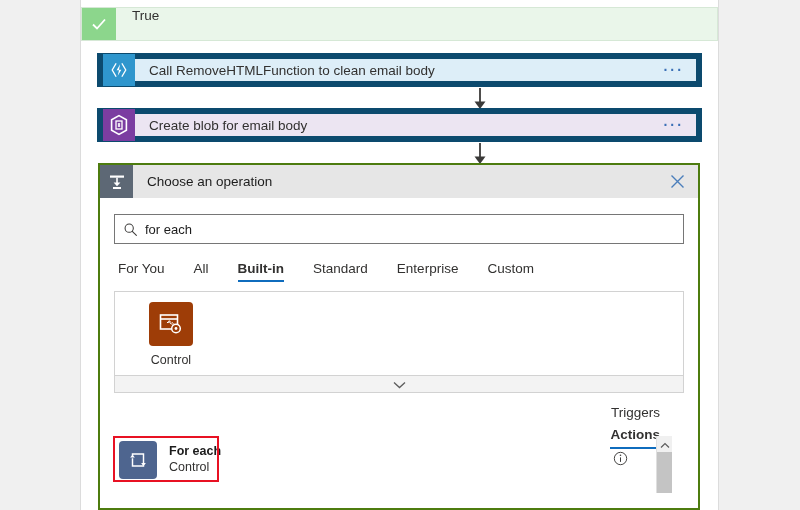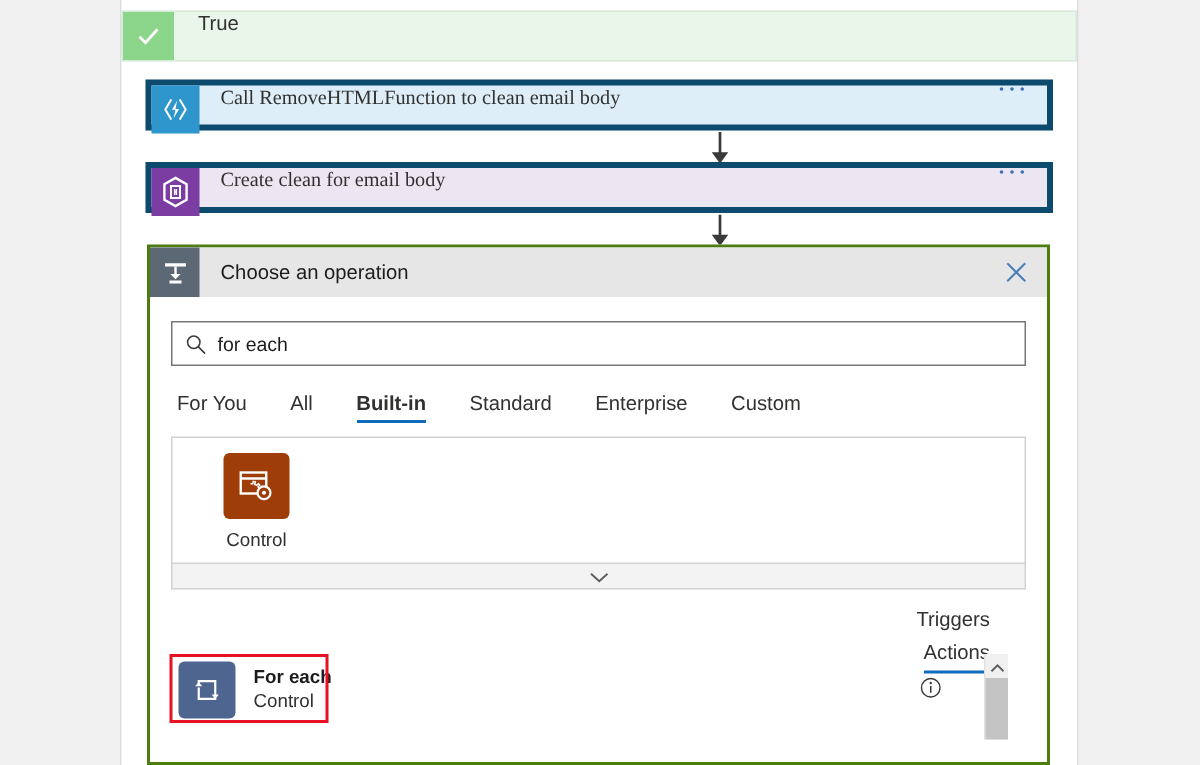--- a/index.html
+++ b/index.html
@@ -64,23 +64,22 @@
     font-size: 13.5px;
     color: #323130;
   }
 
   
   .card {
     position: absolute;
     height: 34px;
     box-sizing: border-box;
     display: flex;
-    align-items: flex-start;
-    border: 4px solid #0c4a6e;
-    font-family: Liberation Serif, serif;
+    align-items: center;
+    border: 6px solid #0c4a6e;
   }
   .card-icon {
     width: 32px;
     height: 32px;
     flex: none;
     display: flex;
     align-items: center;
     justify-content: center;
   }
   .card-label {
@@ -287,21 +286,21 @@
     flex-direction: column;
   }
   .op-tab {
     font-size: 13.5px;
     color: #323130;
     margin-right: 24px;
     position: relative;
     padding-bottom: 7px;
     cursor: default;
   }
-  .op-tab.selected { font-weight: normal; }
+  .op-tab.selected { font-weight: bold; }
   .op-tab.selected::after {
     content: "";
     position: absolute;
     left: 0;
     right: 0;
     bottom: 0;
     height: 2px;
     background: #0f6cbd;
   }
 
@@ -420,21 +419,21 @@
     </div>
 
     <div class="card card-blob">
       <div class="card-icon">
         <svg width="24" height="24" viewBox="0 0 24 24">
           <path d="M12 2.6 L19.4 6.8 L19.4 17.2 L12 21.4 L4.6 17.2 L4.6 6.8 Z" fill="none" stroke="#ffffff" stroke-width="1.6"></path>
           <rect x="9" y="8" width="6" height="8" fill="none" stroke="#ffffff" stroke-width="1.3"></rect>
           <path d="M11.4 10 L11.4 14 M12.6 10 L12.6 14 M11.4 12 L12.6 12" stroke="#ffffff" stroke-width="0.9"></path>
         </svg>
       </div>
-      <span class="card-label">Create clean for email body</span>
+      <span class="card-label">Create blob for email body</span>
       <span class="card-ellipsis">···</span>
     </div>
 
     <div class="arrow arrow-2">
       <svg width="16" height="22" viewBox="0 0 16 22">
         <path d="M8 0 L8 15" stroke="#3b3a39" stroke-width="1.8" fill="none"></path>
         <path d="M2.5 13.5 L8 21 L13.5 13.5 Z" fill="#3b3a39"></path>
       </svg>
     </div>
 

